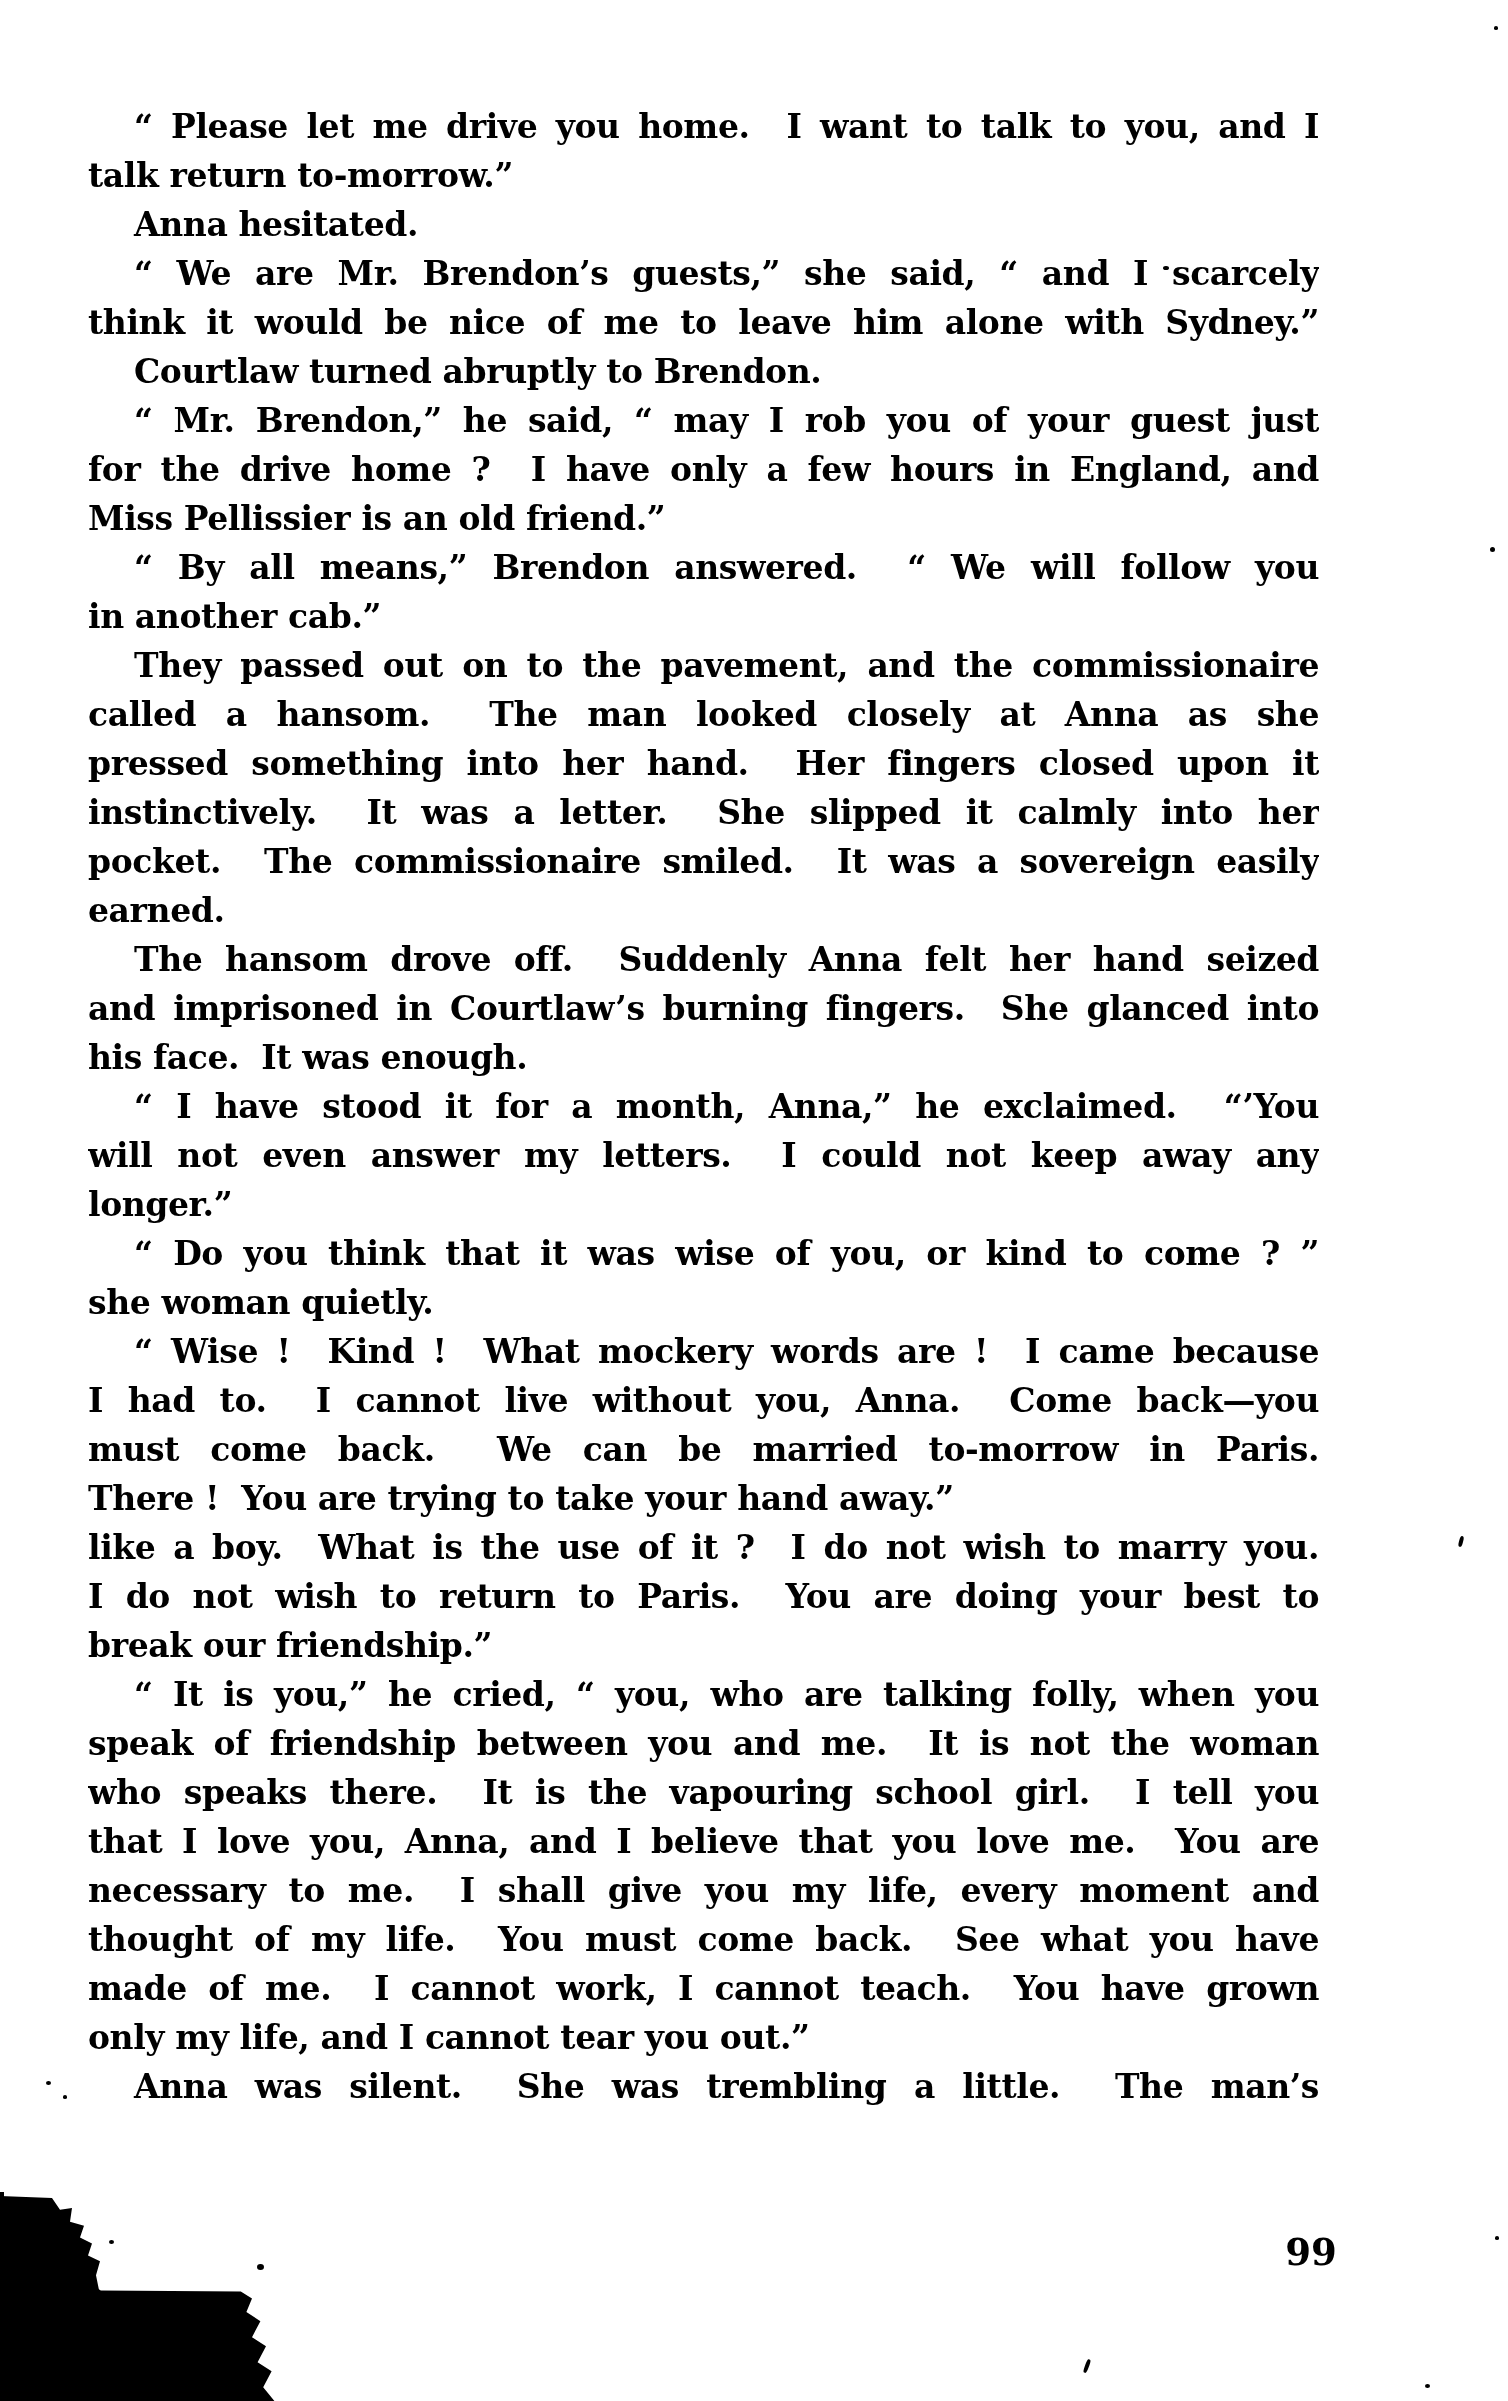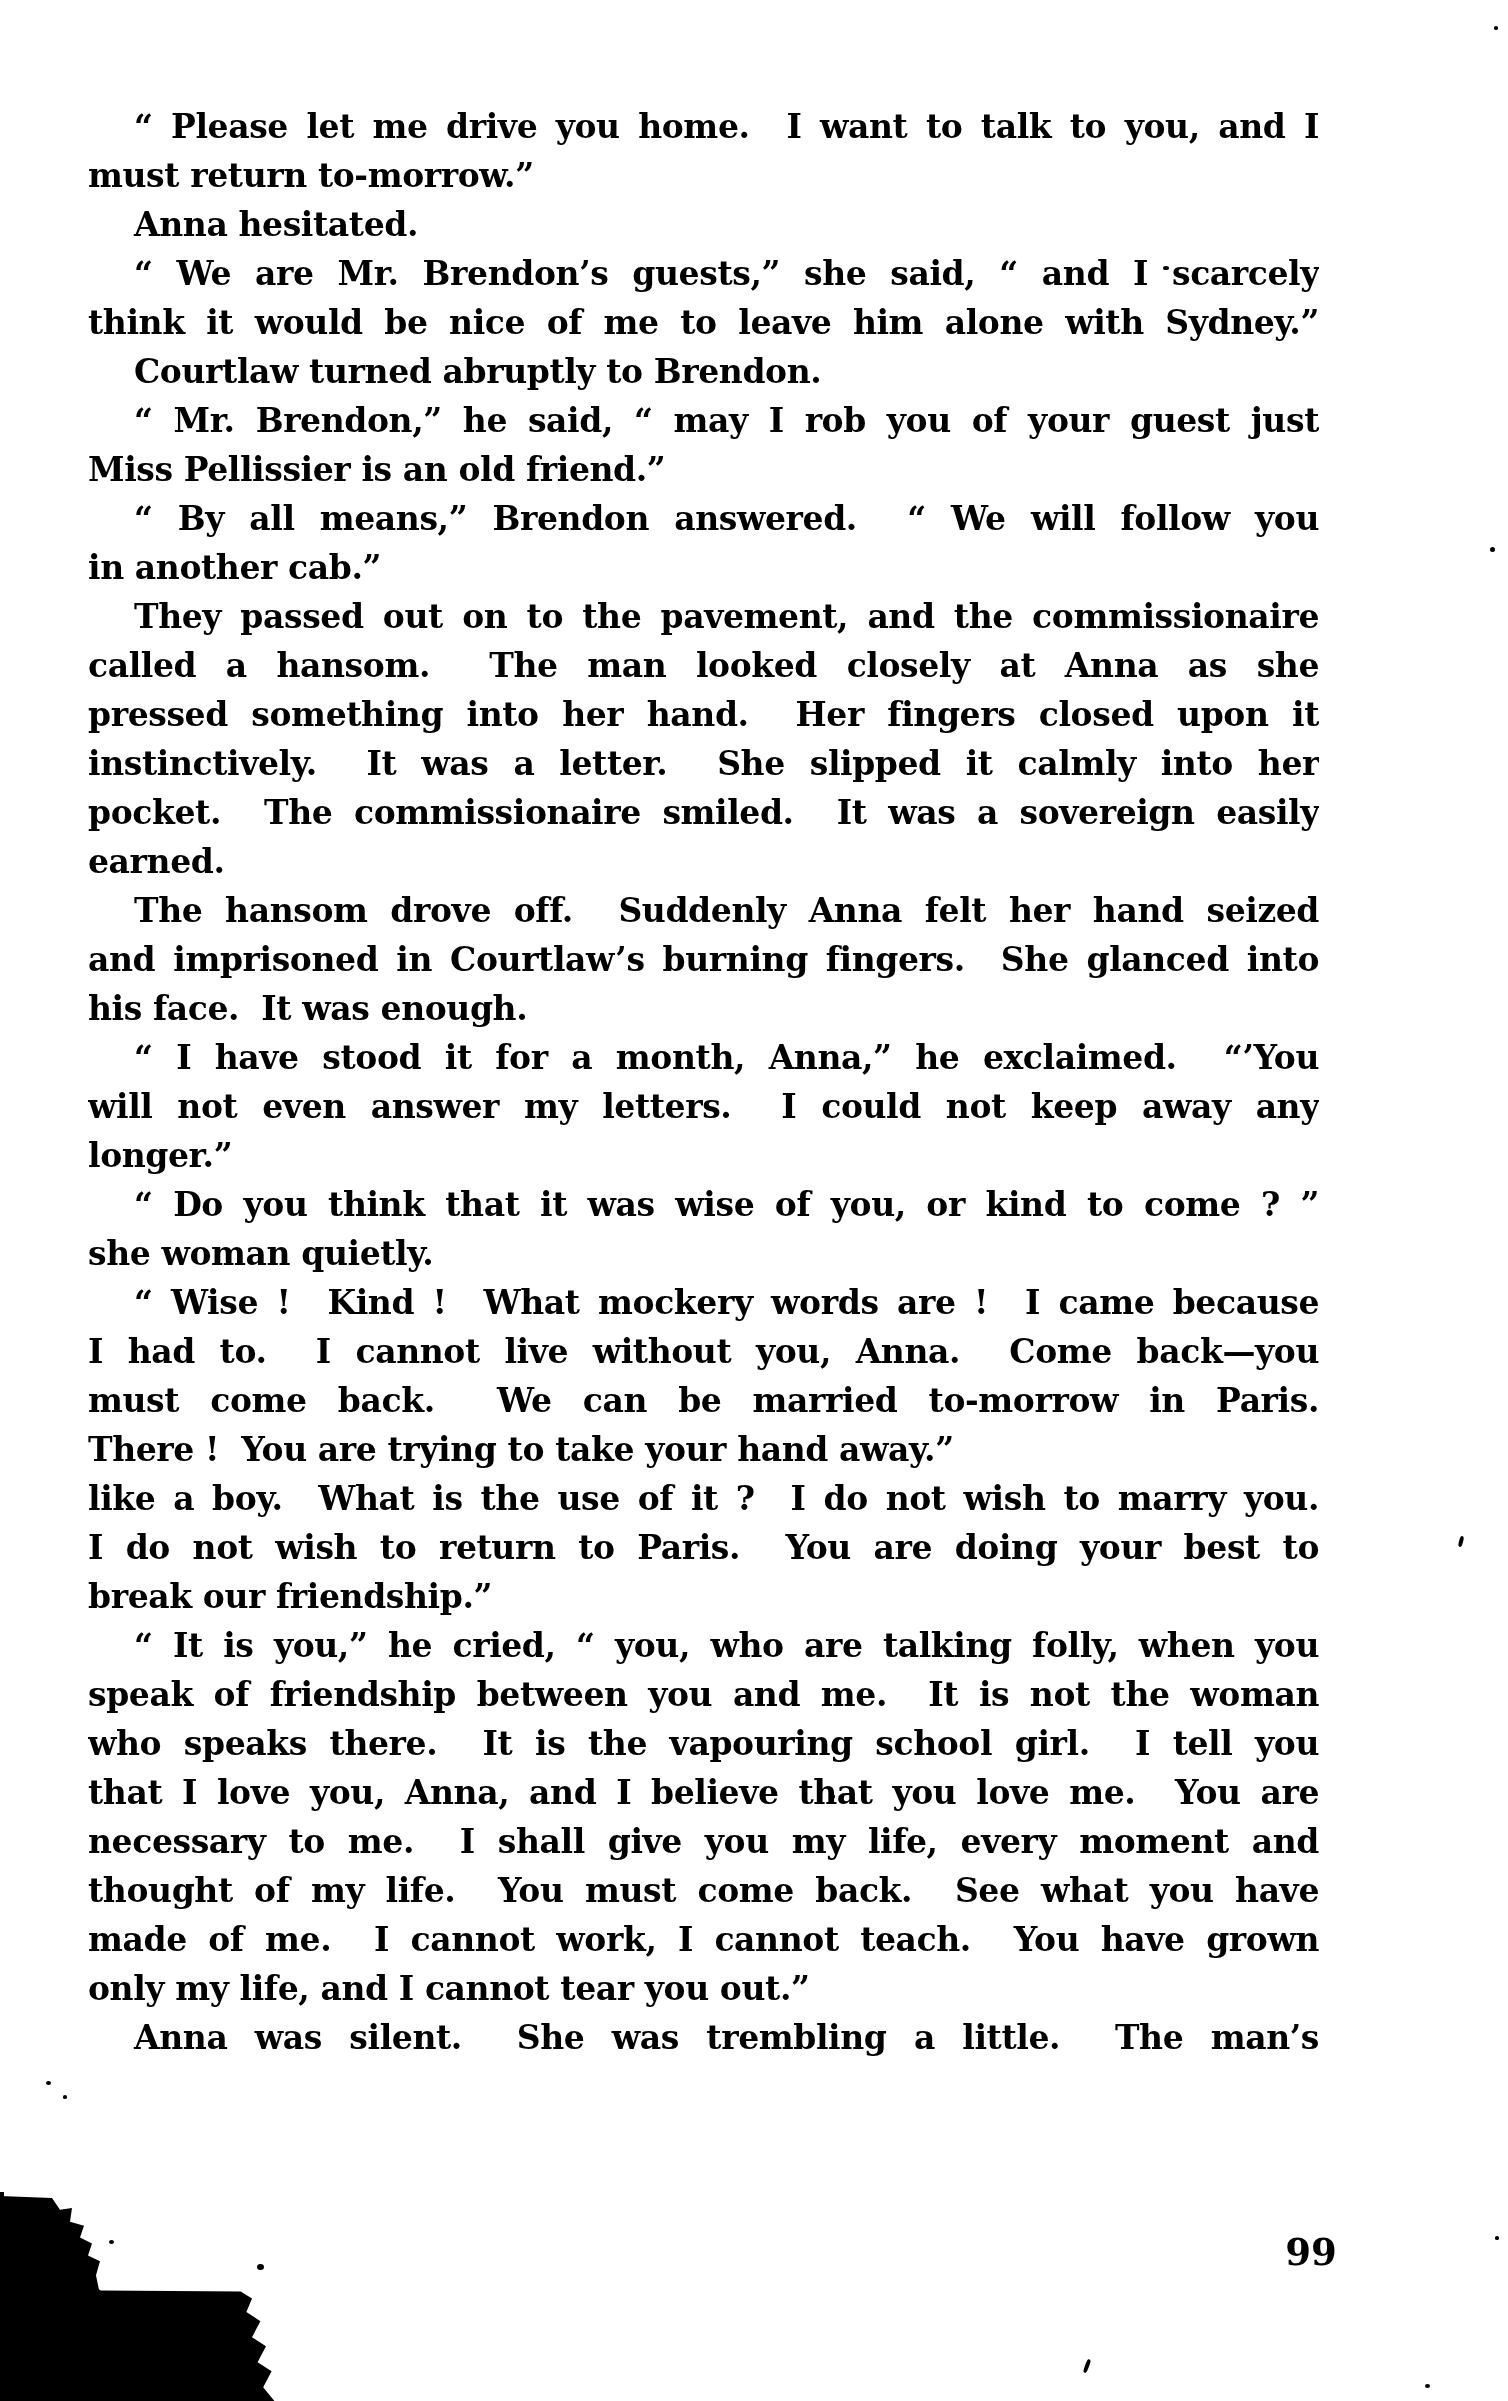--- a/index.html
+++ b/index.html
@@ -63,26 +63,27 @@
   }
   .speck { position: absolute; background: #000; border-radius: 50%; }
 </style>
 </head>
 <body>
 
 <div id="book-page">
 
   <div id="text-block">
       <div class="line indent">“&nbsp;Please let me drive you home.&nbsp; I want to talk to you, and I</div>
-      <div class="line last">must return to-morrow.”</div>
+      <div class="line last">talk return to-morrow.”</div>
       <div class="line indent last">Anna hesitated.</div>
       <div class="line indent">“&nbsp;We are Mr. Brendon’s guests,” she said, “&nbsp;and I scarcely</div>
       <div class="line">think it would be nice of me to leave him alone with Sydney.”</div>
       <div class="line indent last">Courtlaw turned abruptly to Brendon.</div>
       <div class="line indent">“&nbsp;Mr. Brendon,” he said, “&nbsp;may I rob you of your guest just</div>
+      <div class="line">for the drive home&nbsp;?&nbsp; I have only a few hours in England, and</div>
       <div class="line last">Miss Pellissier is an old friend.”</div>
       <div class="line indent">“&nbsp;By all means,” Brendon answered.&nbsp; “&nbsp;We will follow you</div>
       <div class="line last">in another cab.”</div>
       <div class="line indent">They passed out on to the pavement, and the commissionaire</div>
       <div class="line">called a hansom.&nbsp; The man looked closely at Anna as she</div>
       <div class="line">pressed something into her hand.&nbsp; Her fingers closed upon it</div>
       <div class="line">instinctively.&nbsp; It was a letter.&nbsp; She slipped it calmly into her</div>
       <div class="line">pocket.&nbsp; The commissionaire smiled.&nbsp; It was a sovereign easily</div>
       <div class="line last">earned.</div>
       <div class="line indent">The hansom drove off.&nbsp; Suddenly Anna felt her hand seized</div>

